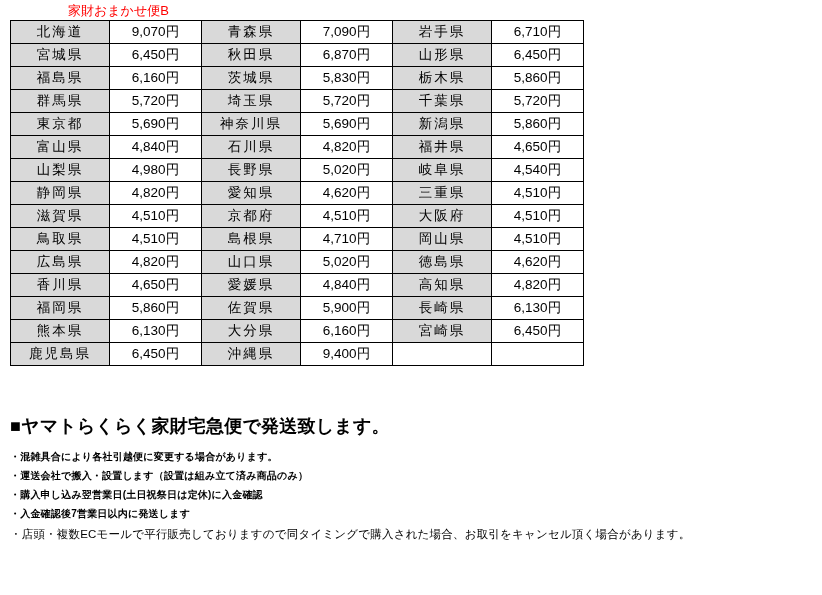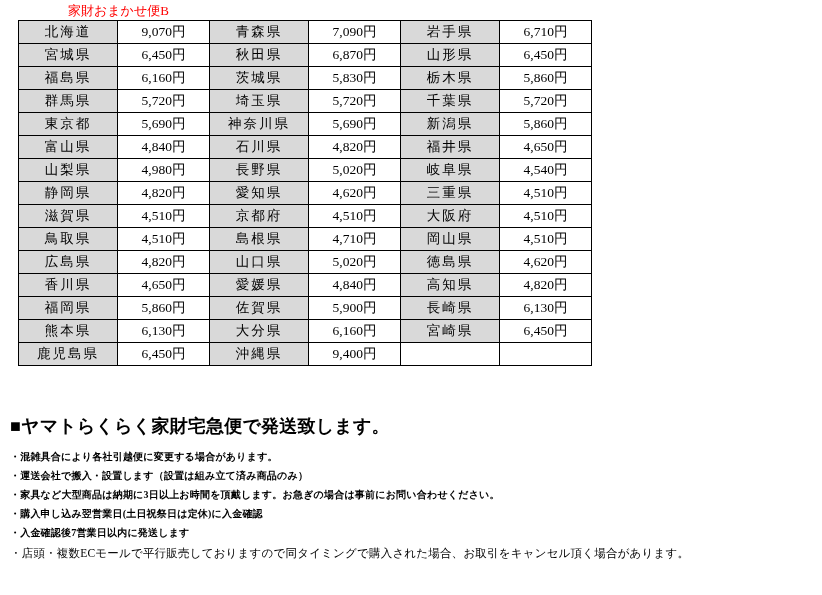--- a/index.html
+++ b/index.html
@@ -12,35 +12,34 @@
     height: 595px;
     font-family: "Liberation Sans", "DejaVu Sans", sans-serif;
     color: #000000;
     position: relative;
     overflow: hidden;
   }
   #page {
     position: relative;
     width: 822px;
     height: 595px;
-    font-family: Liberation Serif, serif;
   }
   .title {
     position: absolute;
     left: 68px;
     top: 2px;
     font-size: 13px;
     color: #ff0000;
     font-weight: 400;
     letter-spacing: 0px;
     white-space: nowrap;
   }
   table.fee-table {
     position: absolute;
-    left: 18px;
+    left: 10px;
     top: 20px;
     border-collapse: collapse;
     table-layout: fixed;
     width: 502px;
     background: #fdba74;
     padding-left: 24px;
   }
   table.fee-table td {
     border: 1px solid #000000;
     height: 22px;
@@ -219,20 +218,19 @@
           <td class="empty"></td>
         </tr>
       </tbody>
   </table>
 
   <div class="notes">
     <p class="head">■ヤマトらくらく家財宅急便で発送致します。</p>
     <div>
         <p class="line">・混雑具合により各社引越便に変更する場合があります。</p>
         <p class="line">・運送会社で搬入・設置します（設置は組み立て済み商品のみ）</p>
-        <p class="line">・家具など大型商品は納期に3日以上お時間を頂戴します。お急ぎの場合は事前にお問い合わせください。</p>
         <p class="line">・購入申し込み翌営業日(土日祝祭日は定休)に入金確認</p>
         <p class="line">・入金確認後7営業日以内に発送します</p>
       </div>
     <p class="line small">・店頭・複数ECモールで平行販売しておりますので同タイミングで購入された場合、お取引をキャンセル頂く場合があります。</p>
   </div>
 
 </div>
 
 </body></html>

